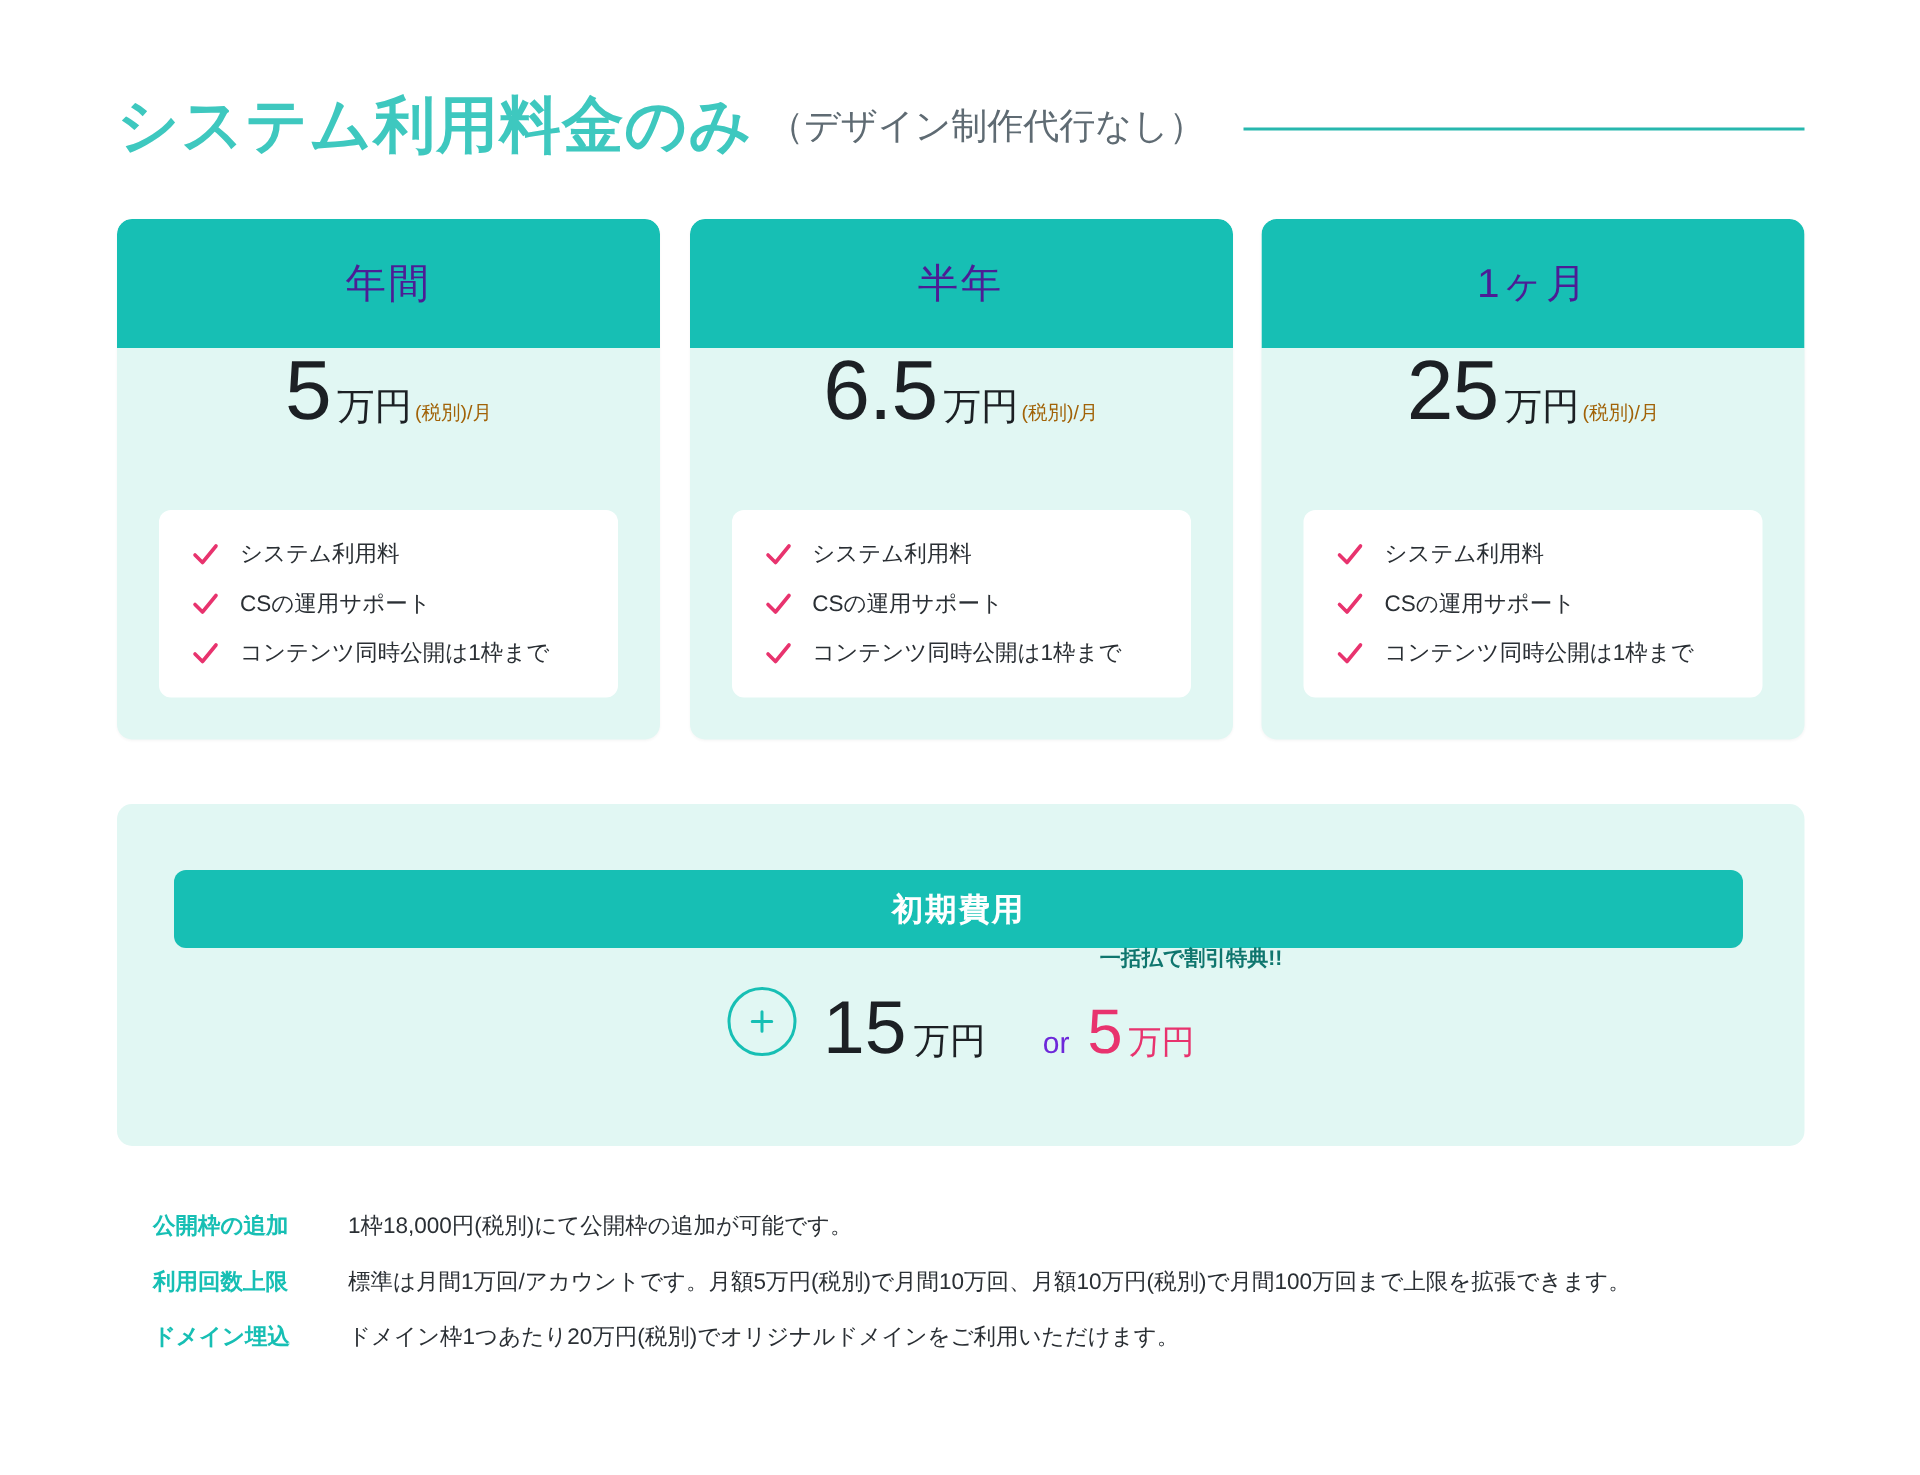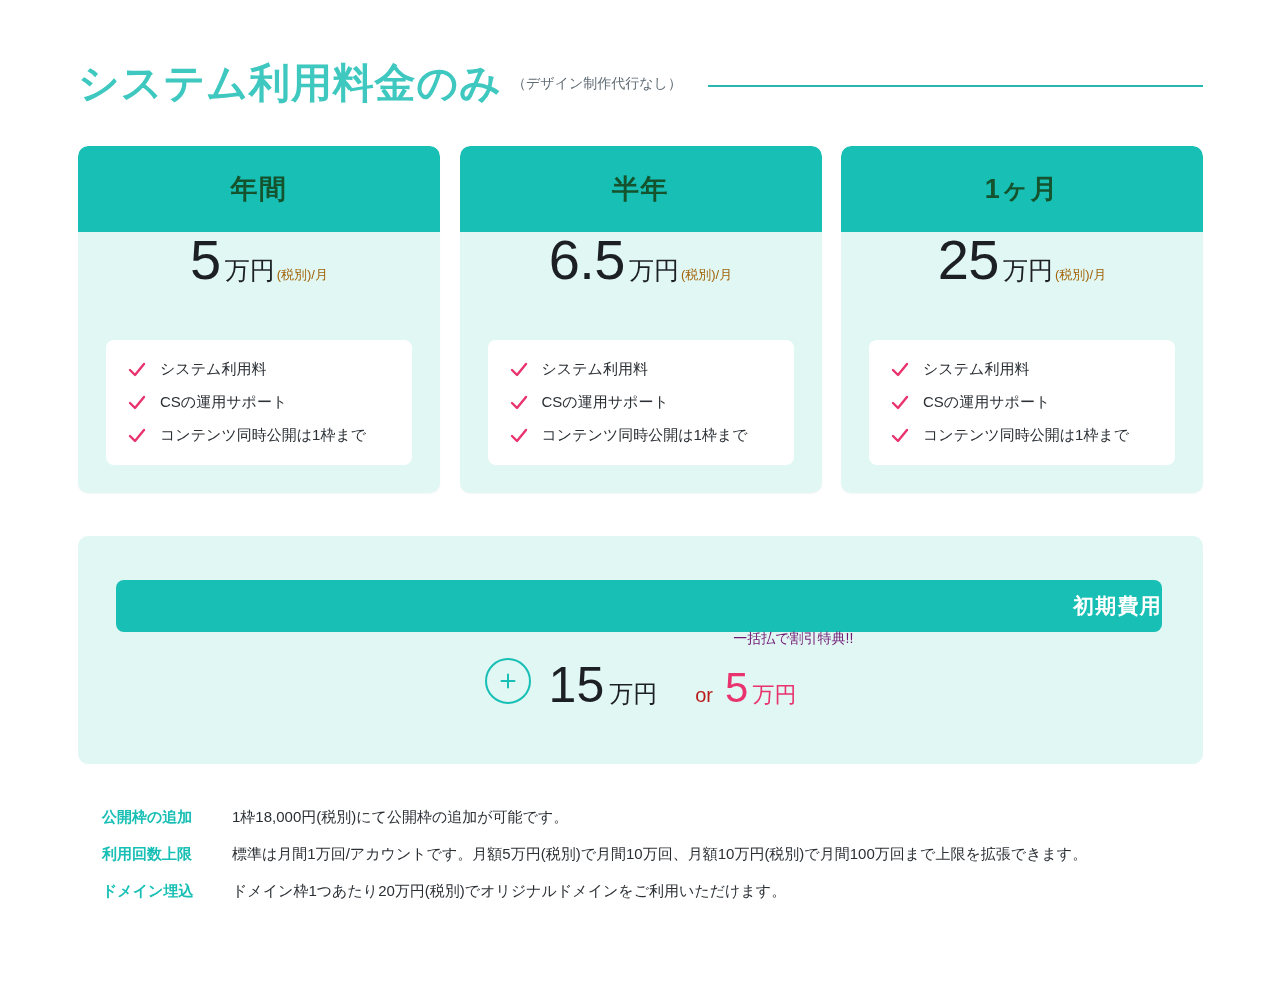--- a/index.html
+++ b/index.html
@@ -26,21 +26,21 @@
     align-items: center;
   }
   .header-title {
     font-size: 41px;
     font-weight: bold;
     color: #3ec8bf;
     letter-spacing: 0.02em;
     white-space: nowrap;
   }
   .header-sub {
-    font-size: 14px;
+    font-size: 24px;
     color: #5f6b73;
     margin-left: 10px;
     white-space: nowrap;
   }
   .header-rule {
     flex: 1 1 auto;
     height: 2px;
     background: #27b7ae;
     margin-left: 26px;
     margin-top: 4px;
@@ -64,23 +64,23 @@
   }
   .plan-head {
     height: 86px;
     background: #17bfb4;
     display: flex;
     align-items: center;
     justify-content: center;
     border-radius: 10px 10px 0 0;
   }
   .plan-head-label {
-    color: #14532d;
+    color: #4c1d95;
     font-size: 27px;
-    font-weight: bold;
+    font-weight: normal;
     letter-spacing: 0.06em;
   }
   .plan-price {
     height: 108px;
     display: flex;
     align-items: baseline;
     justify-content: center;
     color: #1c2024;
   }
   .price-num {
@@ -135,21 +135,21 @@
   .initial-head {
     position: absolute;
     left: 38px;
     top: 44px;
     width: 1046px;
     height: 52px;
     background: #17bfb4;
     border-radius: 8px;
     display: flex;
     align-items: center;
-    justify-content: flex-end;
+    justify-content: center;
   }
   .initial-head-label {
     color: #ffffff;
     font-size: 21px;
     font-weight: bold;
     letter-spacing: 0.06em;
   }
   .initial-body {
     position: absolute;
     left: 0;
@@ -192,27 +192,27 @@
     position: relative;
     margin-left: 38px;
     display: flex;
     align-items: baseline;
   }
   .discount-badge {
     position: absolute;
     top: -37px;
     left: 38px;
     font-size: 14px;
-    font-weight: normal;
-    color: #701a75;
+    font-weight: bold;
+    color: #0f766e;
     white-space: nowrap;
   }
   .or-text {
     font-size: 20px;
-    color: #b91c1c;
+    color: #6d28d9;
     margin-right: 12px;
   }
   .discount-price {
     display: flex;
     align-items: baseline;
     color: #e8336e;
     position: relative;
   }
   .discount-price::after {
     content: "";

